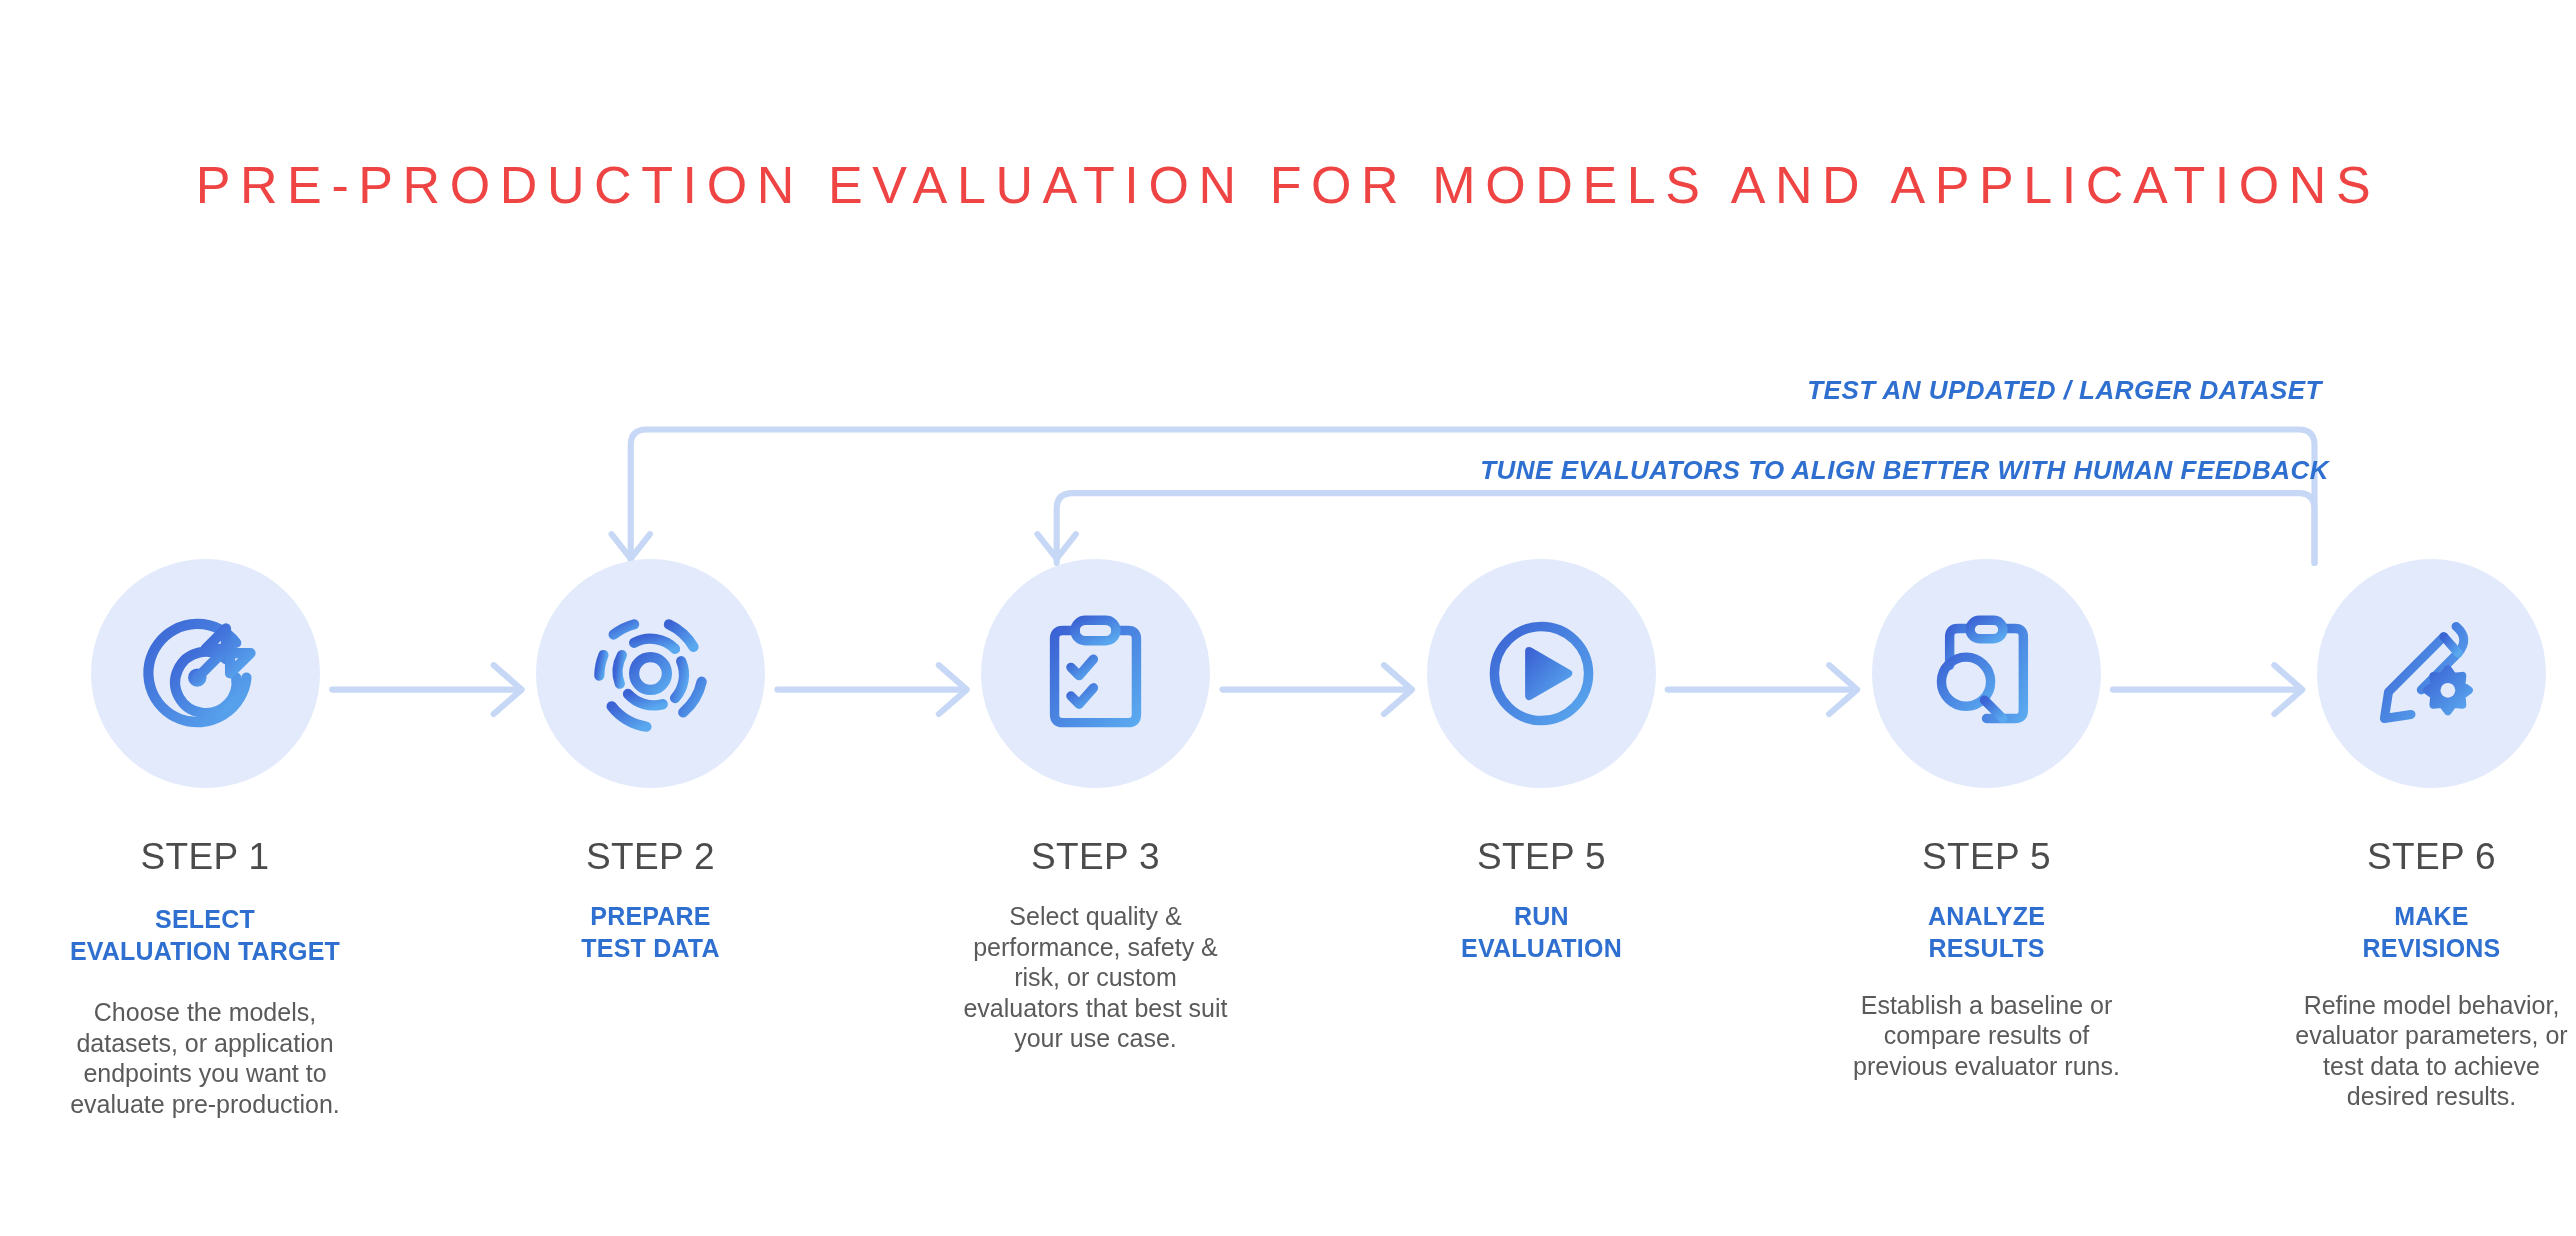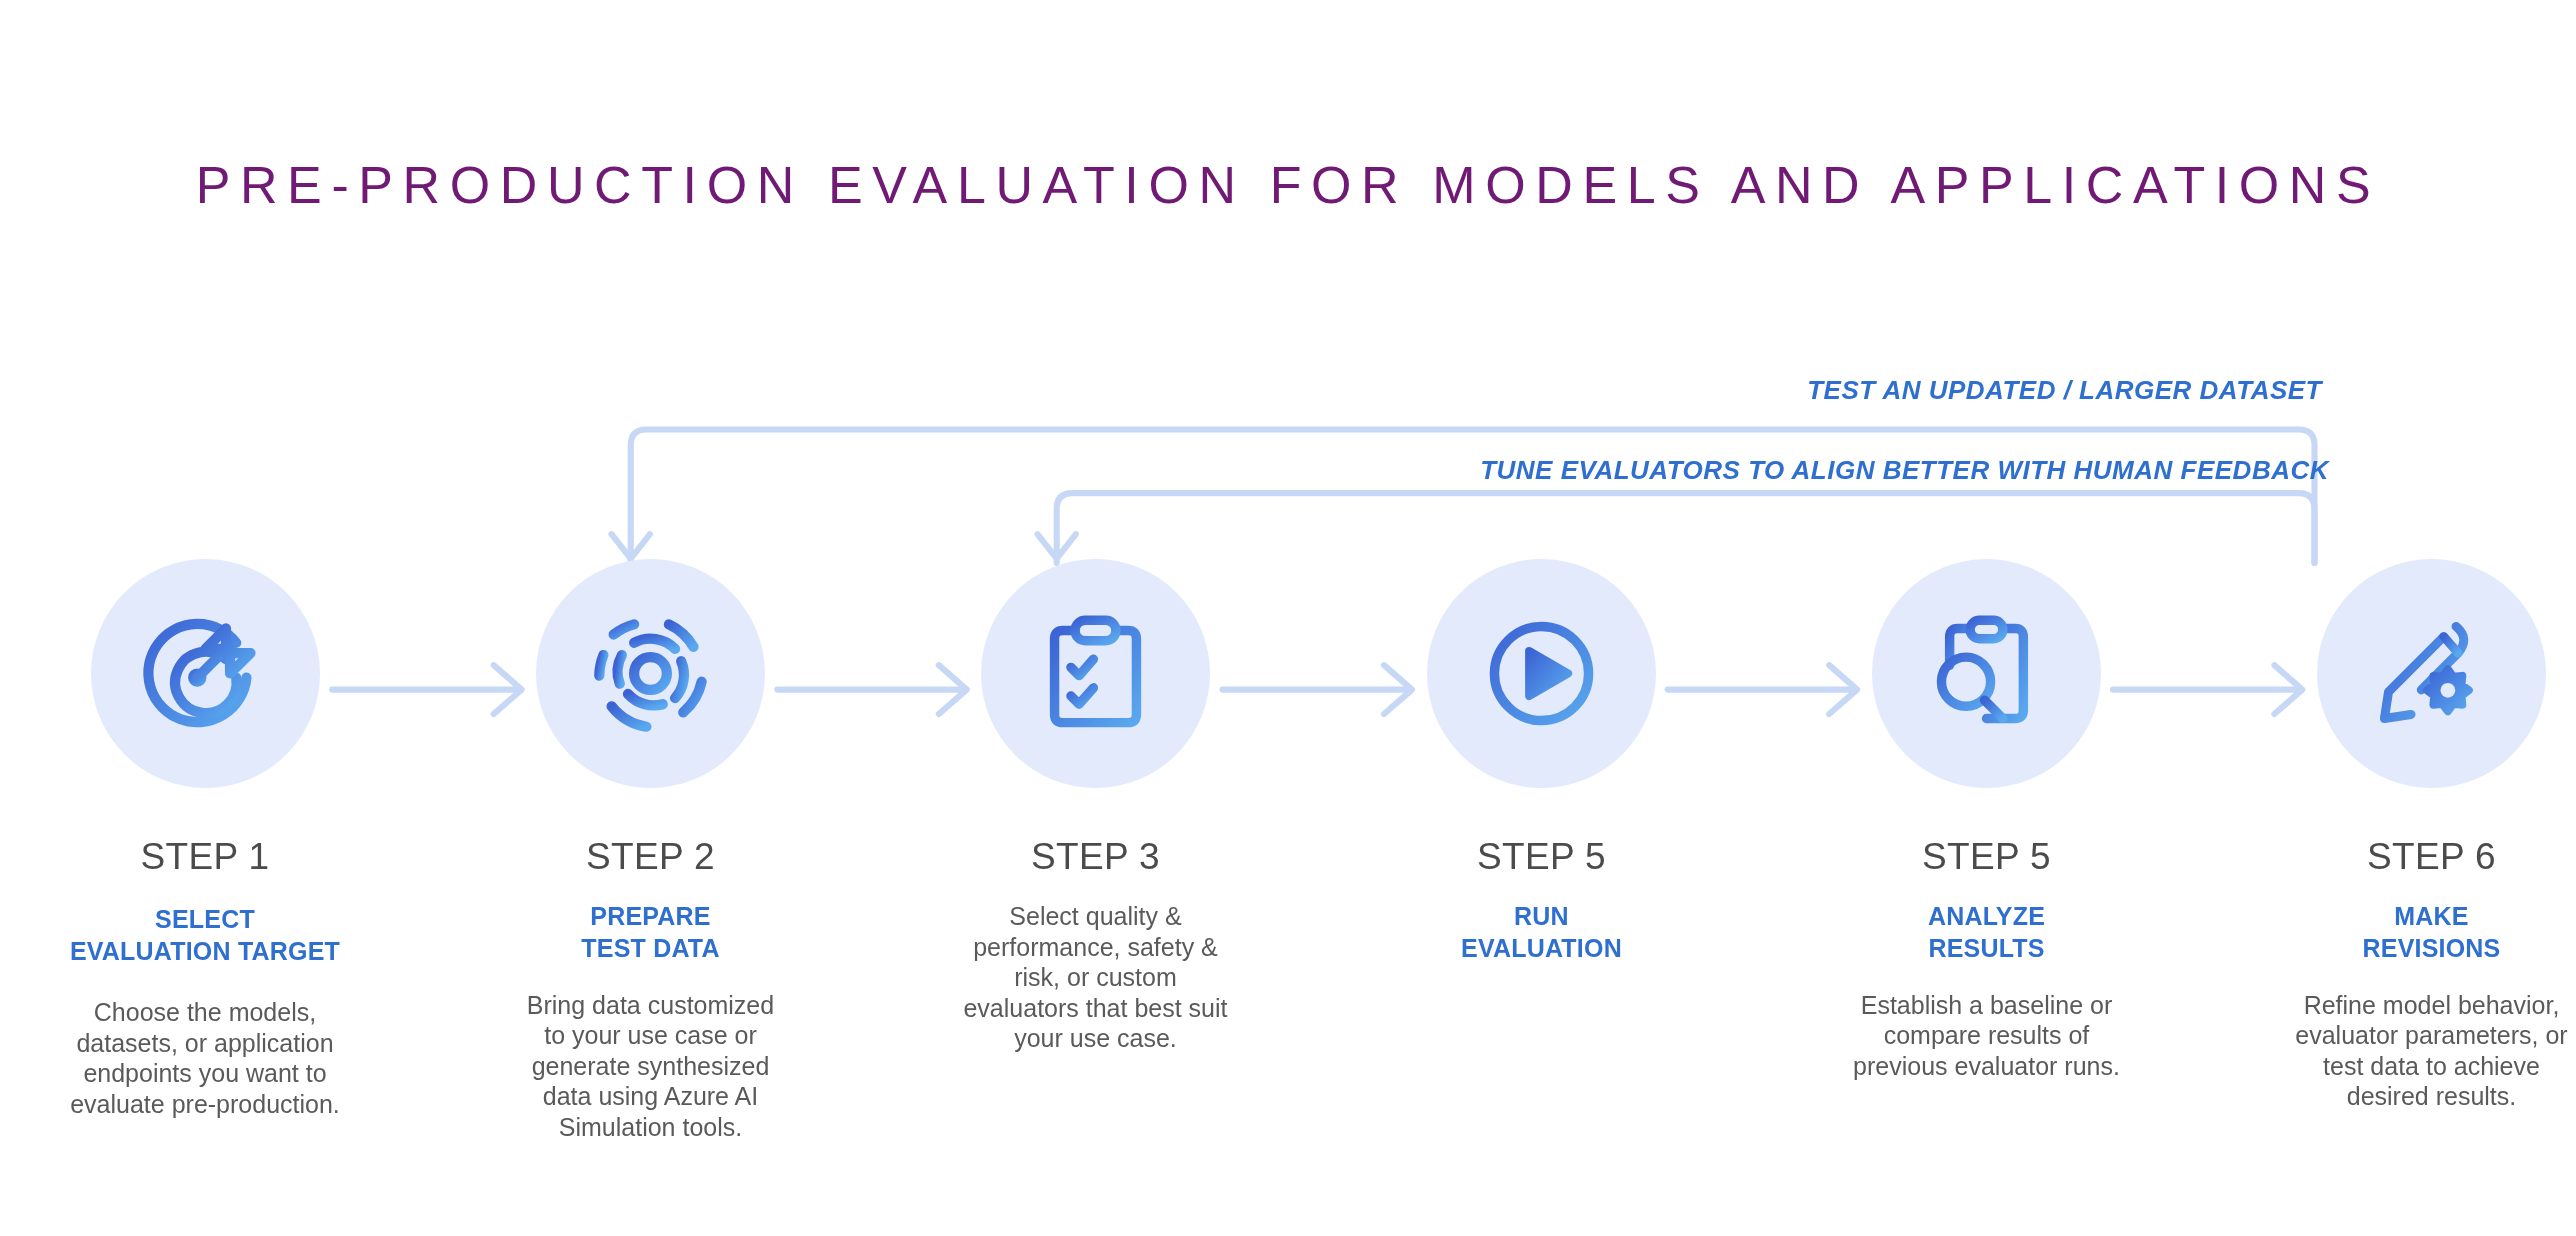--- a/index.html
+++ b/index.html
@@ -22,21 +22,21 @@
   
   #page-title {
     position: absolute;
     top: 155px;
     left: 0;
     width: 2576px;
     text-align: center;
     font-size: 52px;
     font-weight: 400;
     letter-spacing: 9.6px;
-    color: #701a75;
+    color: #ef4444;
     white-space: nowrap;
   }
 
   
   #loops {
     position: absolute;
     left: 0;
     top: 0;
     width: 2576px;
     height: 1236px;
@@ -198,21 +198,20 @@
           <path d="M 14 13 A 27 27 0 0 1 24 8"></path>
           <path d="M 41 8 A 27 27 0 0 1 53 19"></path>
           <path d="M 57 36 A 27 27 0 0 1 48 51"></path>
           <path d="M 30 58 A 27 27 0 0 1 13 48"></path>
           <path d="M 7 33 A 27 27 0 0 1 9 23"></path>
         </g>
       </svg>
     </div>
     <div class="step-name">STEP 2</div>
     <div class="step-sub">PREPARE<br>TEST DATA</div>
-    <div class="step-desc">Bring data customized<br>to your use case or<br>generate synthesized<br>data using Azure AI<br>Simulation tools.</div>
   </div>
 
   <div class="step" style="left:873px;text-align:center;">
     <div class="circle">
       <svg width="131" height="131" viewBox="0 0 64 64">
         <g fill="none" stroke="url(#gradIcon)" stroke-width="4.6" stroke-linecap="round" stroke-linejoin="round">
           <path d="M 22 11 L 16 11 Q 12 11 12 15 L 12 52 Q 12 56 16 56 L 48 56 Q 52 56 52 52 L 52 15 Q 52 11 48 11 L 42 11"></path>
           <rect x="22" y="6" width="20" height="10" rx="5"></rect>
           <path d="M 20 29 L 24 33 L 31 25"></path>
           <path d="M 20 43 L 24 47 L 31 39"></path>

